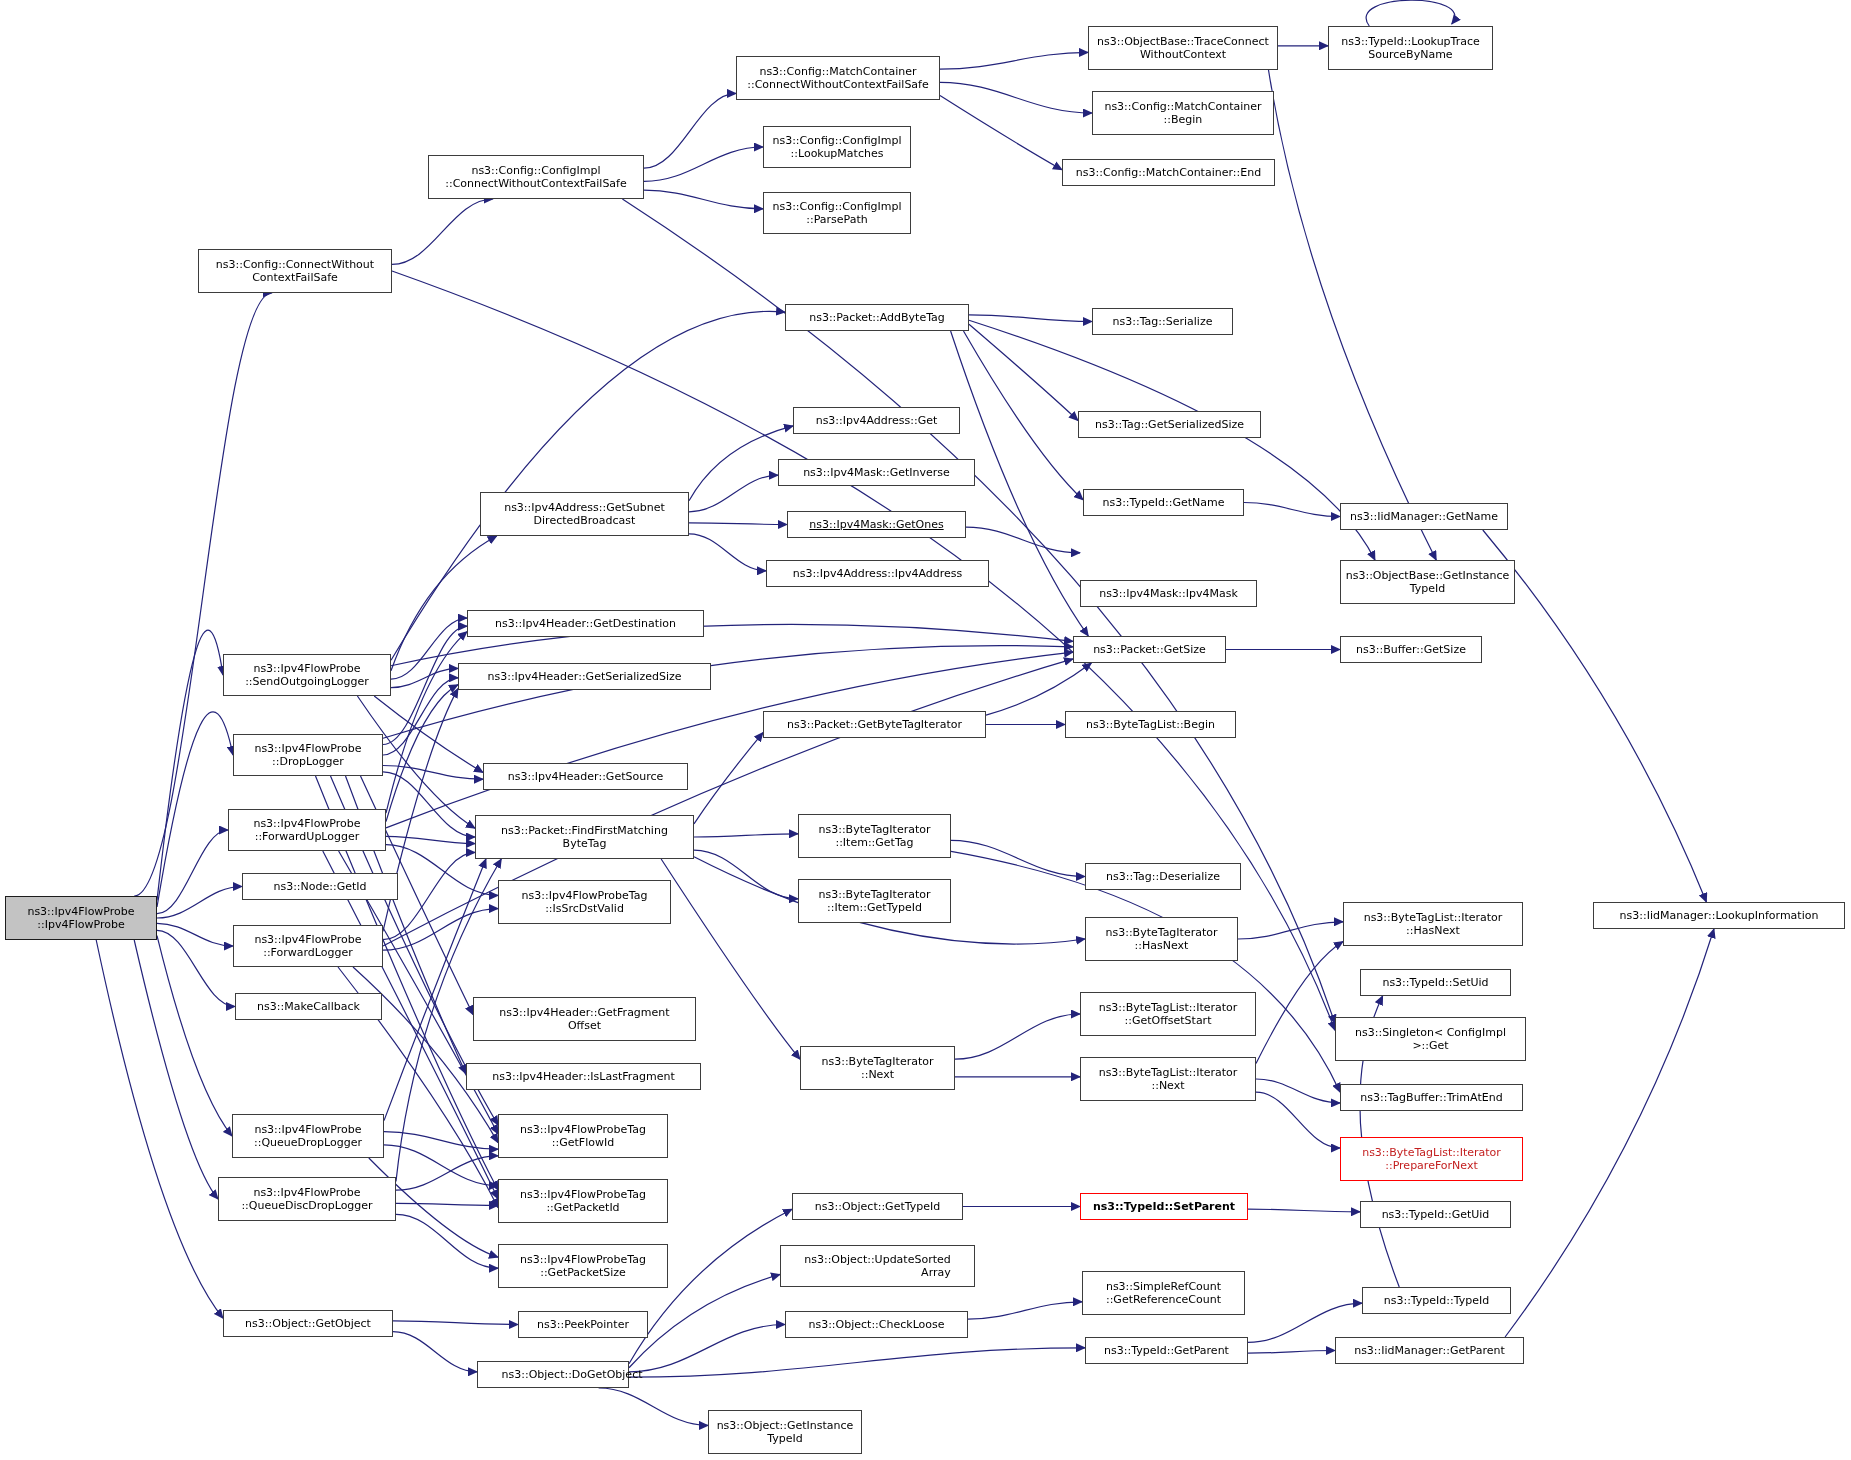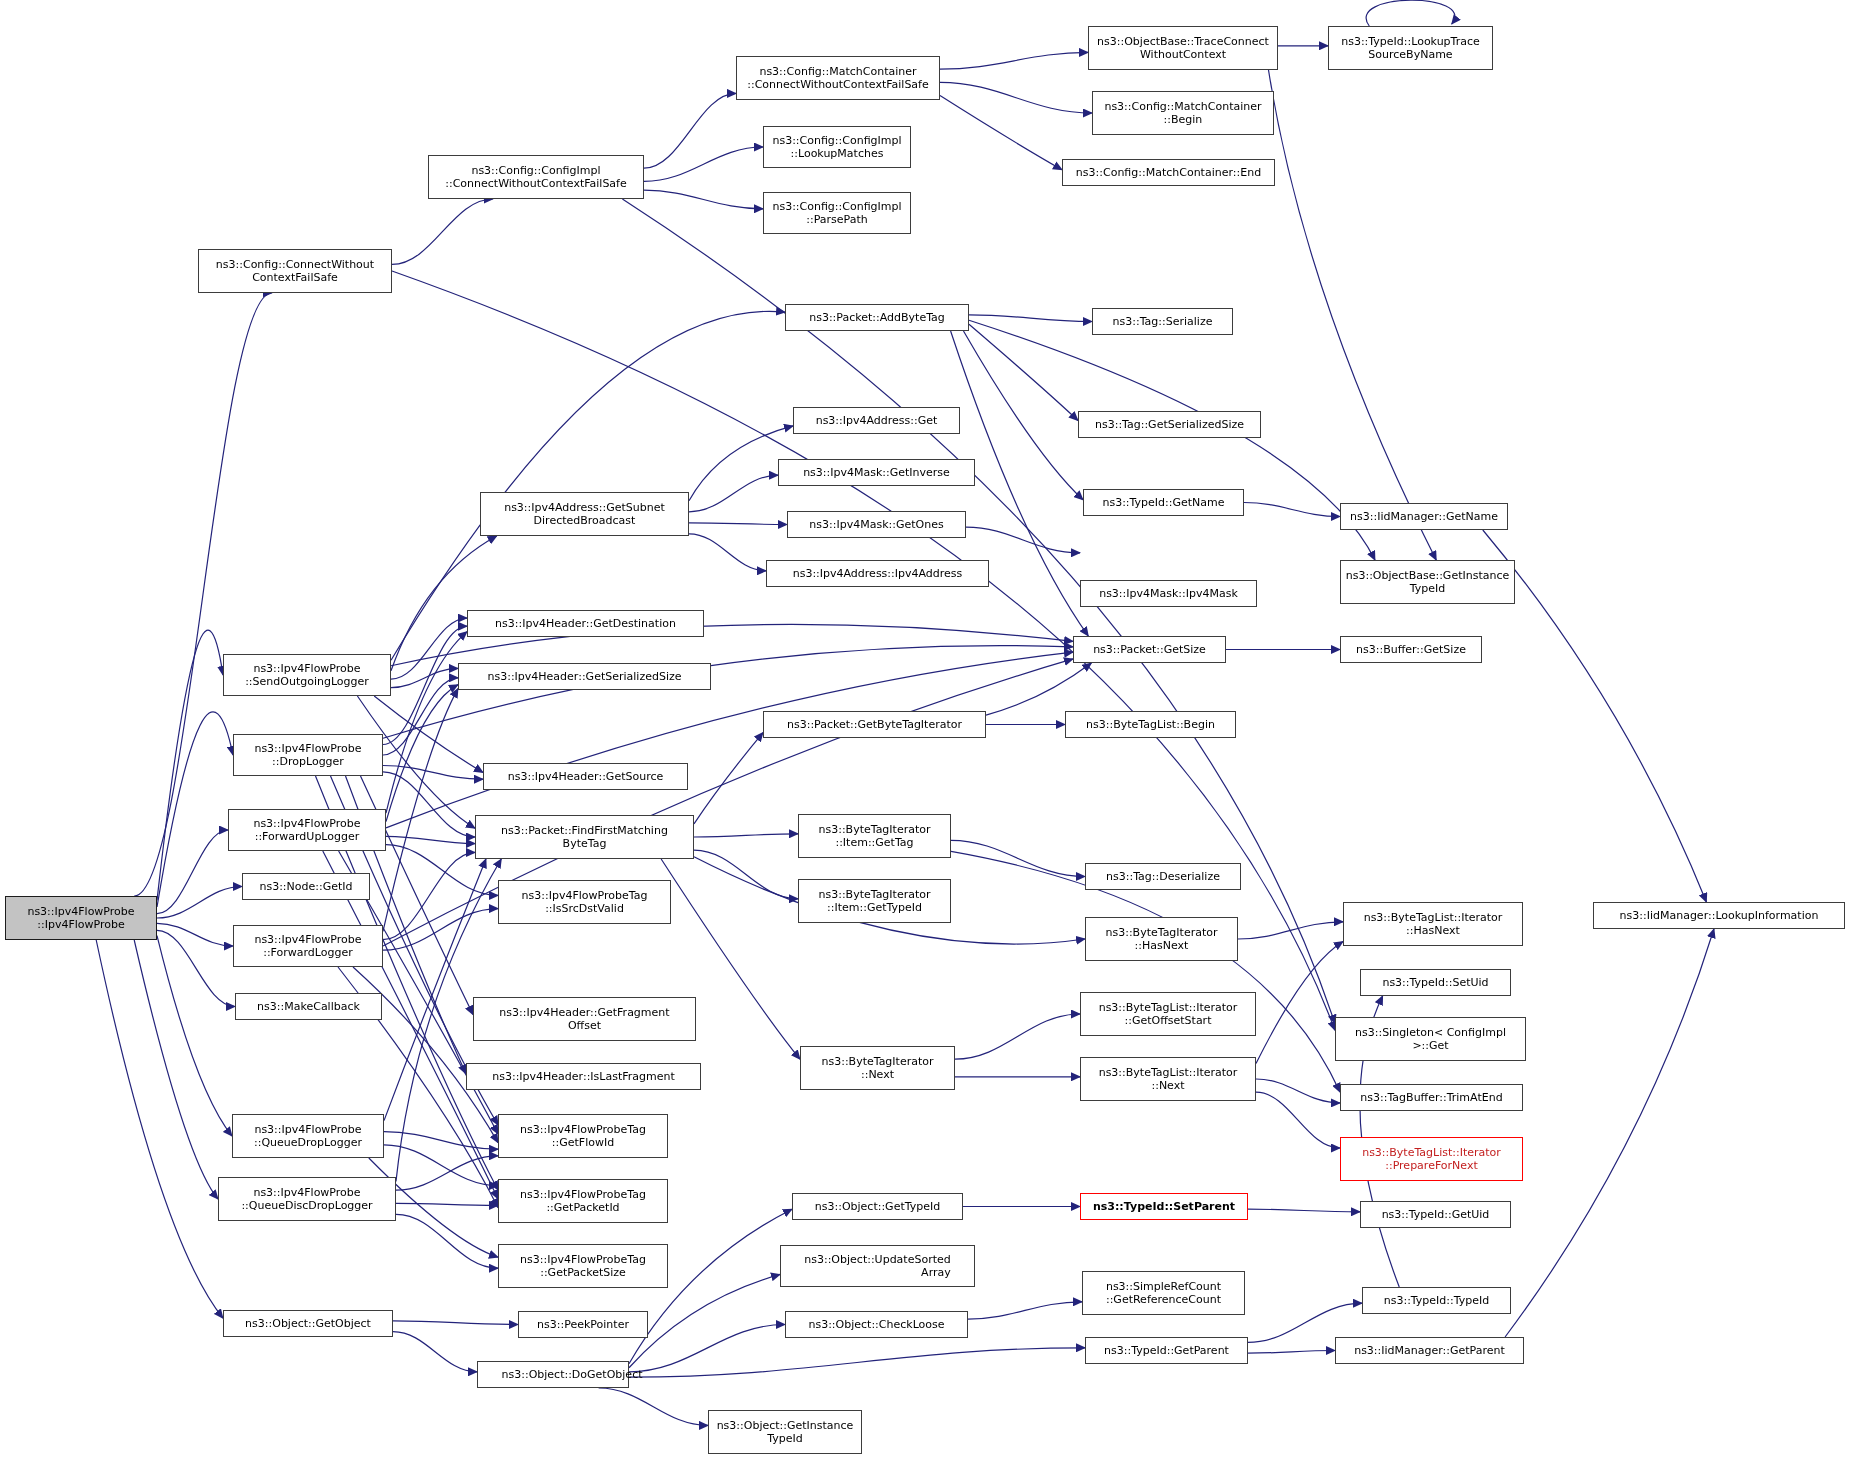--- a/index.html
+++ b/index.html
@@ -131,21 +131,21 @@
       <div class="node main" style="left: 5px; top: 896px; width: 152px; height: 44px;">ns3::Ipv4FlowProbe
 ::Ipv4FlowProbe</div>
       <div class="node " style="left: 198px; top: 249px; width: 194px; height: 44px;">ns3::Config::ConnectWithout
 ContextFailSafe</div>
       <div class="node " style="left: 223px; top: 654px; width: 168px; height: 42px;">ns3::Ipv4FlowProbe
 ::SendOutgoingLogger</div>
       <div class="node " style="left: 233px; top: 734px; width: 150px; height: 42px;">ns3::Ipv4FlowProbe
 ::DropLogger</div>
       <div class="node " style="left: 228px; top: 809px; width: 158px; height: 42px;">ns3::Ipv4FlowProbe
 ::ForwardUpLogger</div>
-      <div class="node " style="left: 242px; top: 873px; width: 128px; height: 27px;">ns3::Node::GetId</div>
+      <div class="node " style="left: 242px; top: 873px; width: 156px; height: 27px;">ns3::Node::GetId</div>
       <div class="node " style="left: 233px; top: 925px; width: 150px; height: 42px;">ns3::Ipv4FlowProbe
 ::ForwardLogger</div>
       <div class="node " style="left: 235px; top: 993px; width: 147px; height: 27px;">ns3::MakeCallback</div>
       <div class="node " style="left: 232px; top: 1114px; width: 152px; height: 44px;">ns3::Ipv4FlowProbe
 ::QueueDropLogger</div>
       <div class="node " style="left: 218px; top: 1177px; width: 178px; height: 44px;">ns3::Ipv4FlowProbe
 ::QueueDiscDropLogger</div>
       <div class="node " style="left: 223px; top: 1310px; width: 170px; height: 27px;">ns3::Object::GetObject</div>
       <div class="node " style="left: 428px; top: 155px; width: 216px; height: 44px;">ns3::Config::ConfigImpl
 ::ConnectWithoutContextFailSafe</div>
@@ -168,21 +168,21 @@
       <div class="node " style="left: 1083px; top: 489px; width: 161px; height: 27px;">ns3::TypeId::GetName</div>
       <div class="node " style="left: 1080px; top: 542px; width: 177px; height: 27px; margin-top: 38px;">ns3::Ipv4Mask::Ipv4Mask</div>
       <div class="node " style="left: 1340px; top: 503px; width: 168px; height: 27px;">ns3::IidManager::GetName</div>
       <div class="node " style="left: 1340px; top: 560px; width: 175px; height: 44px;">ns3::ObjectBase::GetInstance
 TypeId</div>
       <div class="node " style="left: 1340px; top: 636px; width: 142px; height: 27px;">ns3::Buffer::GetSize</div>
       <div class="node " style="left: 480px; top: 492px; width: 209px; height: 44px;">ns3::Ipv4Address::GetSubnet
 DirectedBroadcast</div>
       <div class="node " style="left: 793px; top: 407px; width: 167px; height: 27px;">ns3::Ipv4Address::Get</div>
       <div class="node " style="left: 778px; top: 459px; width: 197px; height: 27px;">ns3::Ipv4Mask::GetInverse</div>
-      <div class="node " style="left: 787px; top: 511px; width: 179px; height: 27px;">ns3::Ipv4Mask::GetOnes</div>
+      <div class="node " style="left: 787px; top: 511px; width: 179px; height: 27px; text-decoration: underline;">ns3::Ipv4Mask::GetOnes</div>
       <div class="node " style="left: 766px; top: 560px; width: 223px; height: 27px;">ns3::Ipv4Address::Ipv4Address</div>
       <div class="node " style="left: 467px; top: 610px; width: 237px; height: 27px;">ns3::Ipv4Header::GetDestination</div>
       <div class="node " style="left: 458px; top: 663px; width: 253px; height: 27px;">ns3::Ipv4Header::GetSerializedSize</div>
       <div class="node " style="left: 483px; top: 763px; width: 205px; height: 27px;">ns3::Ipv4Header::GetSource</div>
       <div class="node " style="left: 475px; top: 815px; width: 219px; height: 44px;">ns3::Packet::FindFirstMatching
 ByteTag</div>
       <div class="node " style="left: 498px; top: 880px; width: 173px; height: 44px;">ns3::Ipv4FlowProbeTag
 ::IsSrcDstValid</div>
       <div class="node " style="left: 473px; top: 997px; width: 223px; height: 44px;">ns3::Ipv4Header::GetFragment
 Offset</div>

